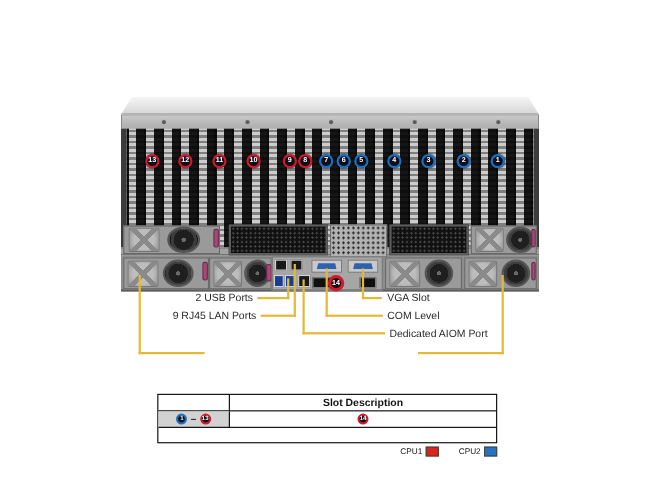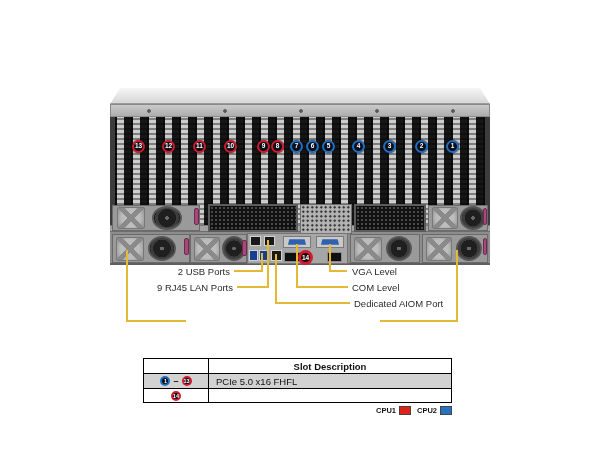--- a/index.html
+++ b/index.html
@@ -124,21 +124,21 @@
     display:flex; align-items:center; justify-content:center;
     font-size:5.5px; font-weight:bold; flex:0 0 auto;
   }
   .tbadge.cpu1 { border:2px solid #cf1b2b; }
   .tbadge.cpu2 { border:2px solid #1e6fc0; }
   .dash { font-weight:bold; font-size:9px; }
 
   
   .legend {
     left:0; top:406px; width:452px; display:flex; justify-content:flex-end;
-    gap:6px; align-items:flex-start; font-size:7.5px; font-weight:bold; color:#111;
+    gap:18px; align-items:flex-start; font-size:7.5px; font-weight:normal; color:#111;
   }
   .legend .item { display:flex; align-items:center; gap:3px; }
   .legend .sw { width:12px; height:9px; border:1px solid #444; }
 
   
   .footnote { left:25px; top:431px; font-size:7.5px; color:#c0392b; }
 </style>
 </head>
 <body>
 
@@ -225,33 +225,32 @@
   <div class="abs line" style="left:296px;top:286px;width:52px;height:2px;"></div>
   <div class="abs line" style="left:275px;top:254px;width:2px;height:50px;"></div>
   <div class="abs line" style="left:275px;top:302px;width:75px;height:2px;"></div>
   <div class="abs line" style="left:126px;top:250px;width:2px;height:72px;"></div>
   <div class="abs line" style="left:126px;top:320px;width:60px;height:2px;"></div>
   <div class="abs line" style="left:380px;top:320px;width:78px;height:2px;"></div>
   <div class="abs line" style="left:456px;top:250px;width:2px;height:72px;"></div>
 
   <div class="abs lbl r" style="right:370px;top:266px;">2 USB Ports</div>
   <div class="abs lbl r" style="right:367px;top:282px;">9 RJ45 LAN Ports</div>
-  <div class="abs lbl" style="left:352px;top:266px;">VGA Level</div>
+  <div class="abs lbl" style="left:352px;top:266px;">VGA Slot</div>
   <div class="abs lbl" style="left:352px;top:282px;">COM Level</div>
   <div class="abs lbl" style="left:354px;top:298px;">Dedicated AIOM Port</div>
 
   <div class="abs slot-table">
     <div class="th"></div>
     <div class="th">Slot Description</div>
     <div class="gray cell-badges">
       <span class="tbadge cpu2">1</span>
       <span class="dash">–</span>
       <span class="tbadge cpu1">13</span>
     </div>
-    <div class="gray desc">PCIe 5.0 x16 FHFL</div>
     <div class="cell-badges">
       <span class="tbadge cpu1">14</span>
     </div>
   </div>
 
   <div class="abs legend" id="legend">
       <span class="item">
         <span>CPU1</span>
         <span class="sw" style="background: rgb(224, 34, 25);"></span>
       </span>

